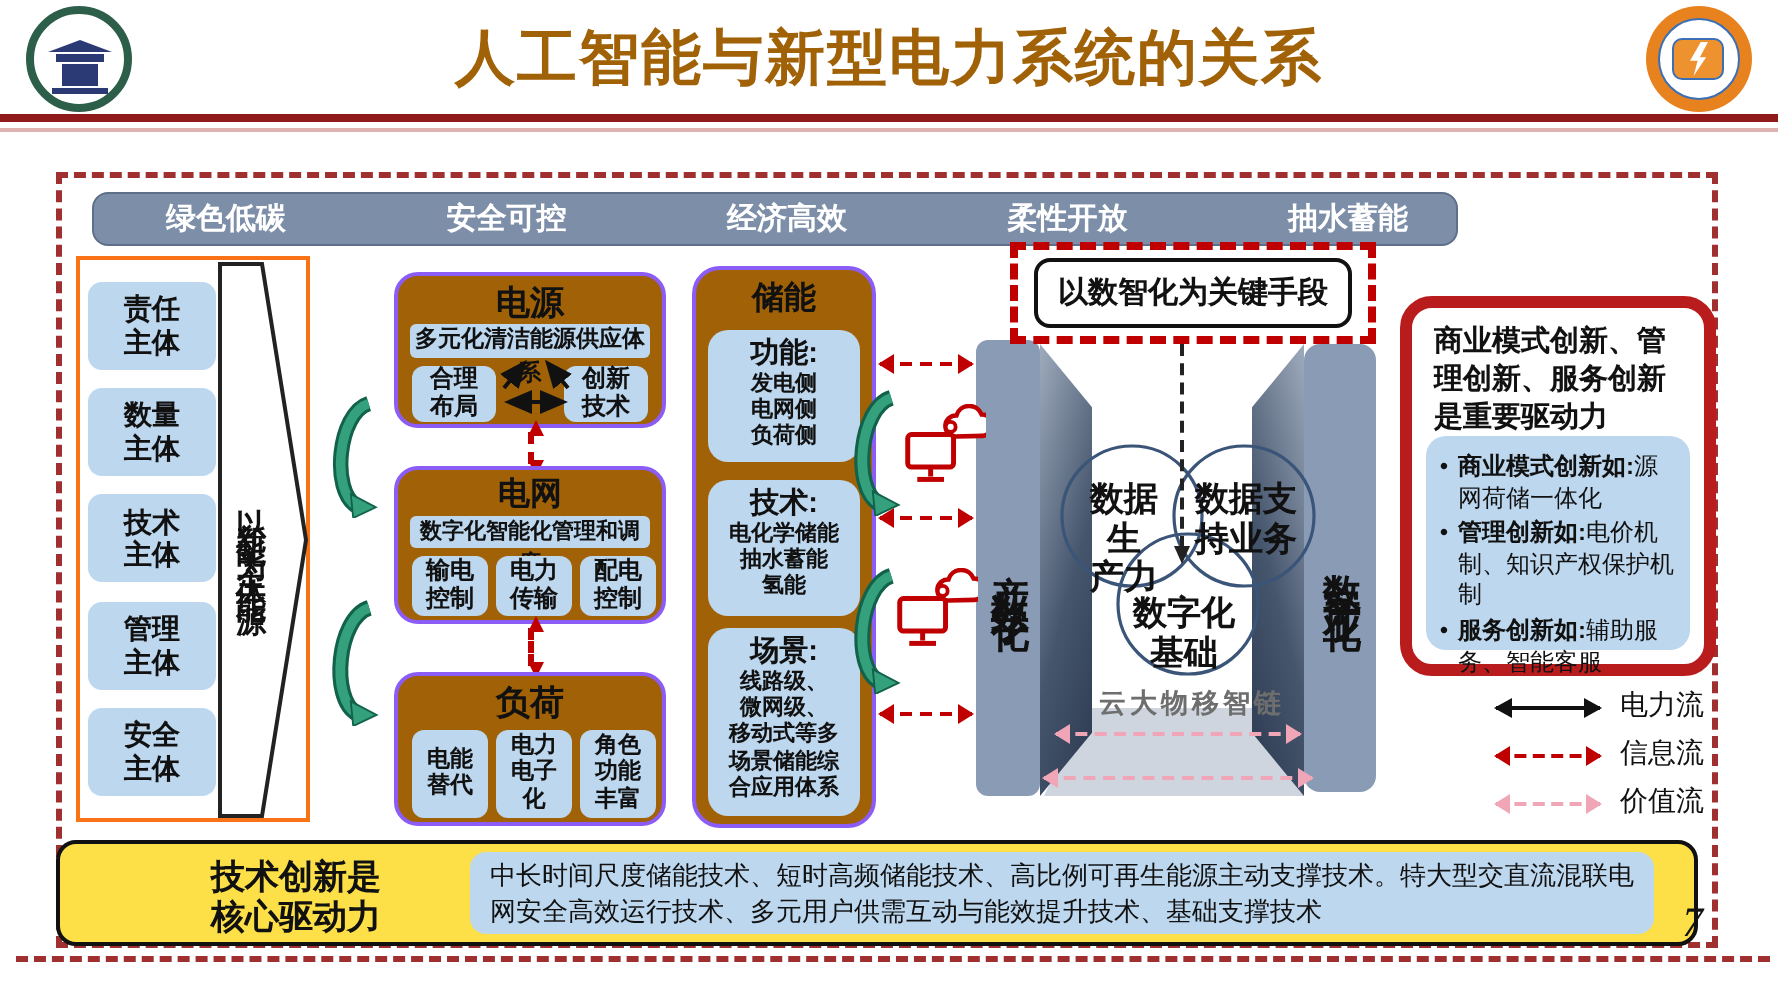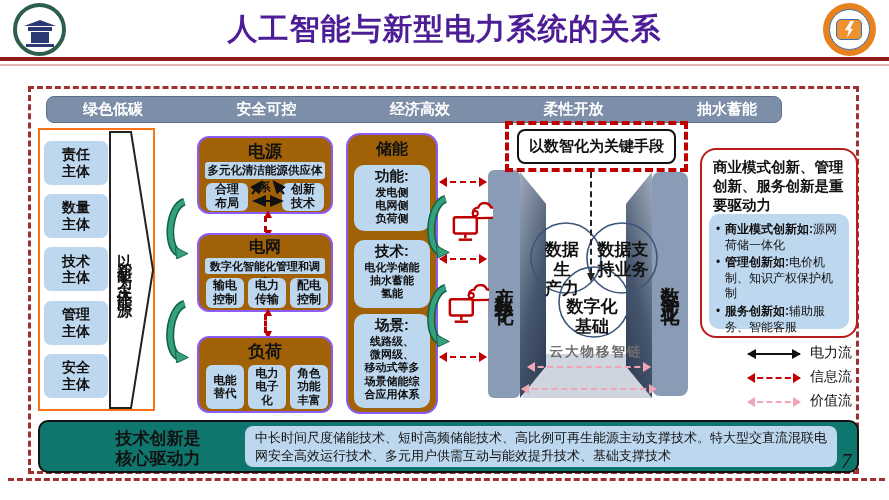--- a/index.html
+++ b/index.html
@@ -2,21 +2,21 @@
 <html><head>
 <meta charset="utf-8">
 <style>
   * { margin:0; padding:0; box-sizing:border-box; }
   body { background:#e8e8e8; }
   .slide { position:relative; width:889px; height:500px; background:#fff; overflow:hidden;
            font-family:"Liberation Sans","DejaVu Sans",sans-serif; color:#111; }
 
   
   .title { position:absolute; top:9px; left:0; right:0; text-align:center;
-           font-size:30px; font-weight:bold; color:#4c1d95; letter-spacing:1px; }
+           font-size:30px; font-weight:bold; color:#a16207; letter-spacing:1px; }
   .logo { position:absolute; top:3px; width:53px; height:53px; border-radius:50%; }
   .logo-left { left:13px; background:#fff; border:4px solid #2C5E4A; }
   .ll-roof { position:absolute; left:7px; top:13px; width:32px; height:6px; background:#2B3A74;
              clip-path:polygon(0 100%,50% 0,100% 100%); }
   .ll-mid  { position:absolute; left:11px; top:20px; width:24px; height:4px; background:#2B3A74; }
   .ll-body { position:absolute; left:14px; top:25px; width:18px; height:11px; background:#2B3A74; }
   .ll-base { position:absolute; left:9px;  top:37px; width:28px; height:3px; background:#2B3A74; }
   .logo-right { right:13px; background:#E8821E; }
   .lr-mid  { position:absolute; inset:6px; border-radius:50%; background:#fff; border:1px solid #3A6FB5; }
   .lr-core { position:absolute; left:13px; top:16px; width:26px; height:21px; background:#EE9230;
@@ -26,21 +26,21 @@
   .rule1 { position:absolute; top:57px; left:0; width:889px; height:4px; background:#8E1A1A; }
   .rule2 { position:absolute; top:64px; left:0; width:889px; height:2px; background:#E0B3B3; }
 
   
   .frame { position:absolute; left:28px; top:86px; width:831px; height:388px;
            border:3px dashed #A03030; }
   .outer-dash { position:absolute; left:8px; top:478px; width:877px; height:0;
                 border-top:3px dashed #A03030; }
 
   
-  .topbar { position:absolute; left:46px; top:96px; width:736px; height:27px;
+  .topbar { position:absolute; left:46px; top:96px; width:683px; height:27px;
             background:#7D8EA8; border:1px solid #5E7089; border-radius:8px;
             display:flex; align-items:center; justify-content:space-between;
             padding:0 24px 0 36px; color:#fff; font-weight:bold; font-size:15px; }
 
   
   .lpanel { position:absolute; left:38px; top:128px; width:117px; height:283px;
             border:2px solid #f97316; background:#fff; }
   .subjects { position:absolute; left:4px; top:0; width:64px; height:100%;
               display:flex; flex-direction:column; justify-content:space-around; padding:6px 0; }
   .subject { height:44px; background:#BDD7EE; border-radius:7px; display:flex; align-items:center;
@@ -150,39 +150,39 @@
   .vlabel { position:absolute; z-index:5; font-size:17px; font-weight:bold; text-align:center;
             white-space:pre-line; line-height:1.15; }
   .vl1 { left:537px; top:240px; width:50px; }
   .vl2 { left:597px; top:240px; width:52px; }
   .vl3 { left:566px; top:297px; width:52px; }
   .stack { position:absolute; left:540px; top:343px; width:112px; text-align:center;
            font-size:13.5px; font-weight:bold; color:#6e6e6e; letter-spacing:2px; z-index:5; }
 
   
   .rp { position:absolute; left:700px; top:148px; width:158px; height:190px;
-        border:2px solid #b91c1c; border-radius:16px; background:#fff; }
+        border:6px solid #b91c1c; border-radius:16px; background:#fff; }
   .rp-title { margin:8px 10px 0 11px; font-size:14.5px; font-weight:bold; line-height:1.32; }
   .rp-box { position:absolute; left:7px; right:7px; top:64px; bottom:7px; background:#BDD7EE;
             border-radius:10px; padding:8px 5px 4px 2px; }
   .rp-box ul { list-style:none; }
   .rp-box li { display:flex; font-size:12px; line-height:1.3; margin-bottom:2px; }
   .rp-dot { width:14px; text-align:center; flex:none; }
   .rp-li-text b { font-weight:bold; }
 
   
   .lg-arrow { position:absolute; left:748px; width:52px; }
   .lg-label { position:absolute; left:810px; width:60px; font-size:14px; }
   .lg1a { top:353px; } .lg1l { top:344px; }
   .lg2a { top:377px; } .lg2l { top:368px; }
   .lg3a { top:401px; } .lg3l { top:392px; }
 
   
-  .bb { position:absolute; left:38px; top:420px; width:821px; height:53px;
-        border:2px solid #111; border-radius:10px; background:#0f766e; }
+  .bb { position:absolute; left:28px; top:420px; width:821px; height:53px;
+        border:2px solid #111; border-radius:10px; background:#fde047; }
   .bb-label { position:absolute; left:28px; top:7px; width:180px; text-align:center;
               font-size:17px; font-weight:bold; white-space:pre-line; line-height:1.2; }
   .bb-box { position:absolute; left:205px; top:4px; width:592px; height:41px; background:#BDD7EE;
             border-radius:8px; padding:3px 10px; font-size:13px; line-height:1.35; }
   .pg { position:absolute; left:841px; top:449px; font-family:"Liberation Serif","DejaVu Serif",serif;
         font-style:italic; font-size:21px; z-index:8; }
 </style>
 </head>
 <body>
 

